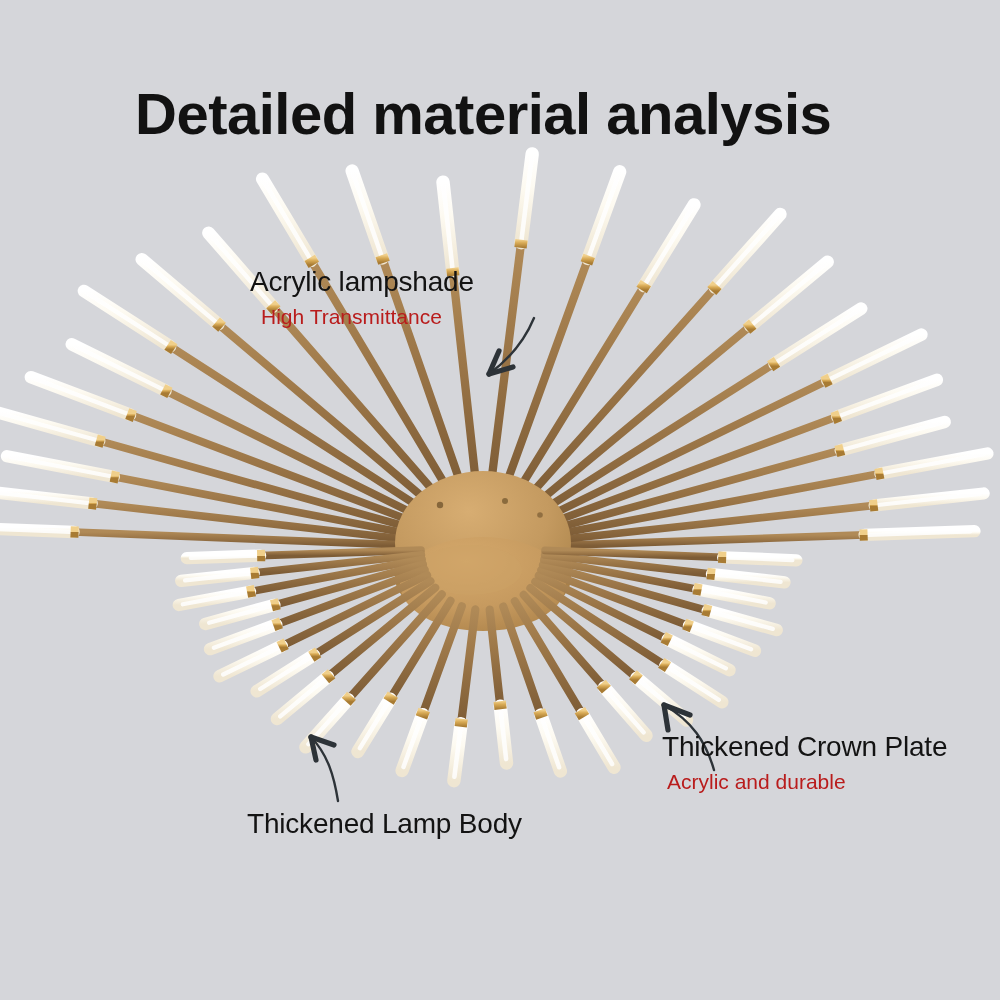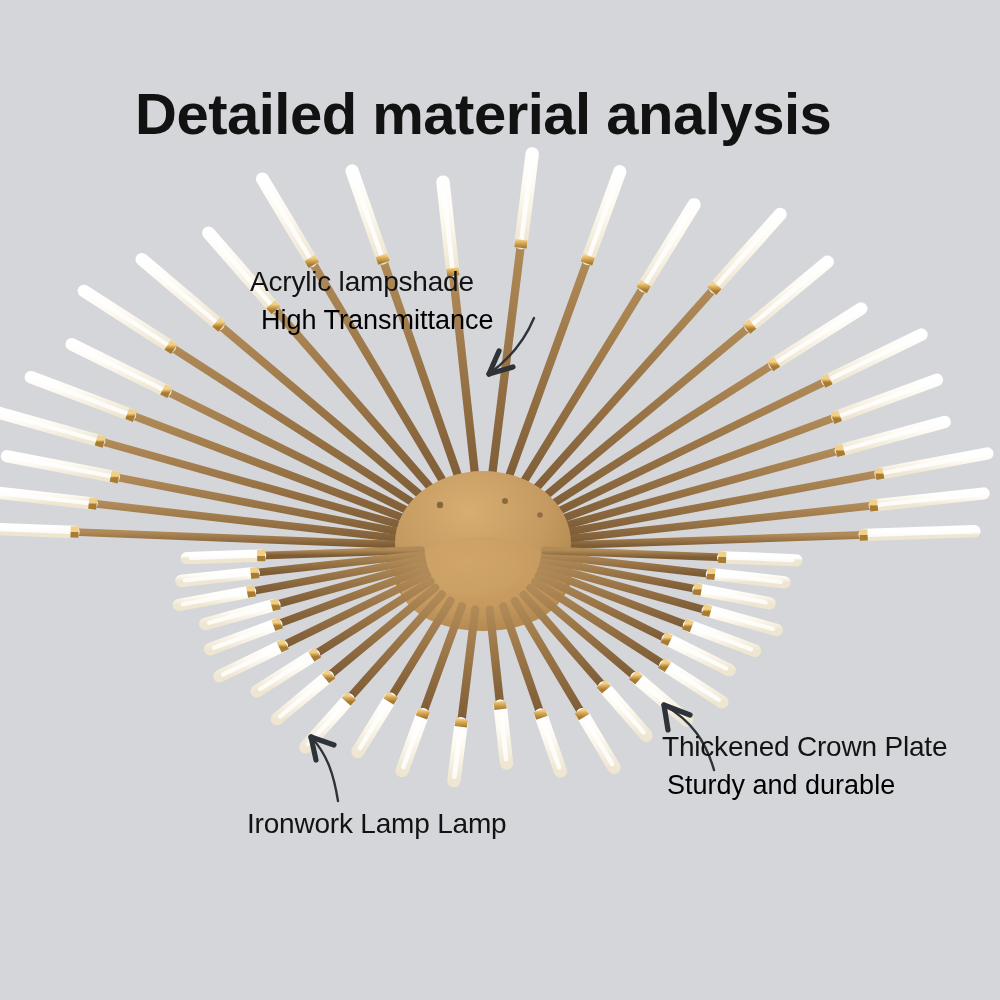--- a/index.html
+++ b/index.html
@@ -22,23 +22,23 @@
   }
   .callout{position:absolute;}
   .callout .ttl{
     font-size:28px;
     font-weight:normal;
     color:#131313;
     white-space:nowrap;
     letter-spacing:-0.2px;
   }
   .callout .sub{
-    font-size:27px;
+    font-size:21px;
     font-weight:normal;
-    color:#000000;
+    color:#b91c1c;
     white-space:nowrap;
     margin-top:7px;
   }
   .c-acrylic{left:250px; top:248px;}
   .c-acrylic .sub{margin-left:11px;}
   .c-iron{left:247px; top:790px;}
   .c-iron .sub{margin-left:64px;}
   .c-crown{left:662px; top:713px;}
   .c-crown .sub{margin-left:5px;}
   svg.lamp{position:absolute;left:0;top:0;width:1000px;height:1000px;display:block;}
@@ -405,21 +405,21 @@
   </svg>
 
   <div class="page-title">Detailed material analysis</div>
 
   <div class="callout c-acrylic">
     <div class="ttl">Acrylic lampshade</div>
     <div class="sub">High Transmittance</div>
   </div>
 
   <div class="callout c-iron">
-    <div class="ttl">Ironwork Lamp Lamp</div>
+    <div class="ttl">Thickened Lamp Body</div>
   </div>
 
   <div class="callout c-crown">
     <div class="ttl">Thickened Crown Plate</div>
-    <div class="sub">Sturdy and durable</div>
+    <div class="sub">Acrylic and durable</div>
   </div>
 
 </div>
 
 </body></html>

